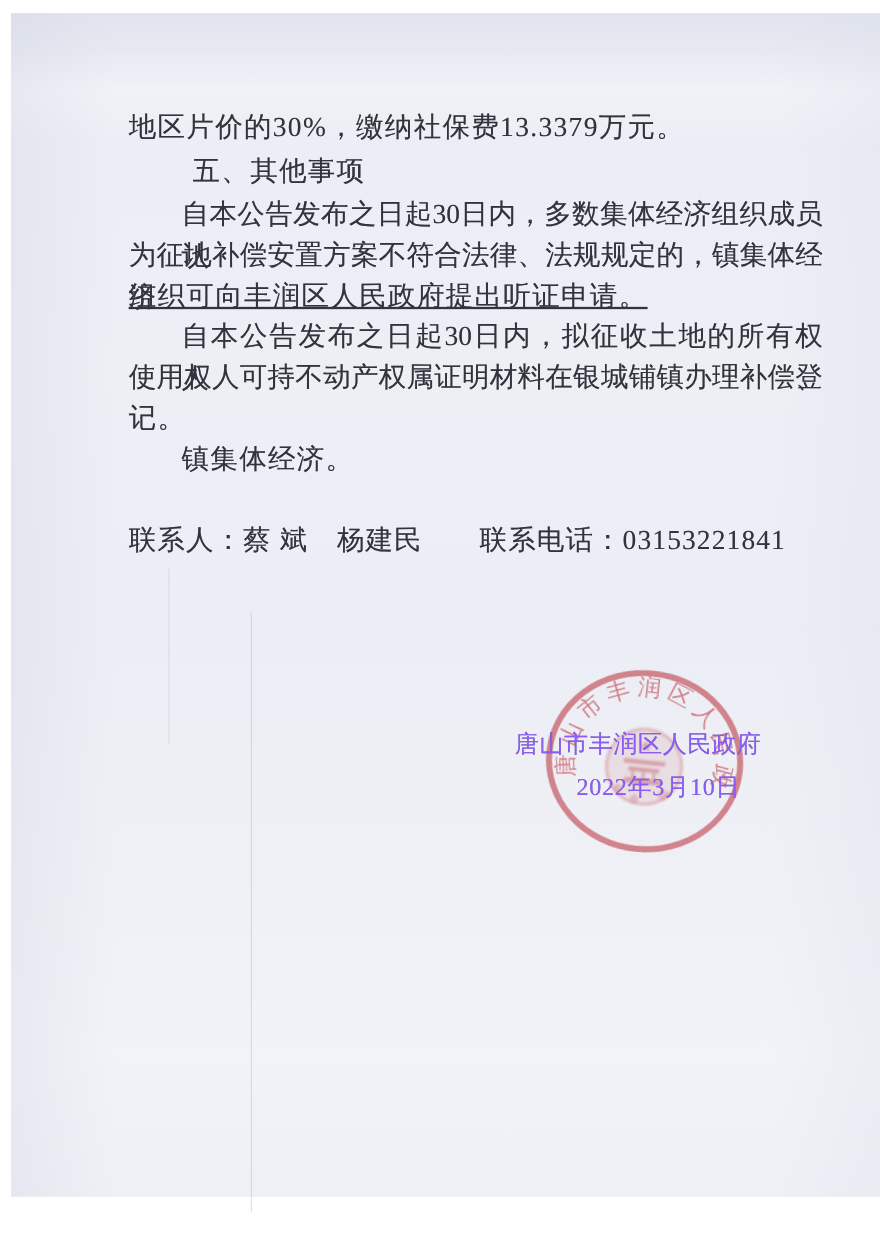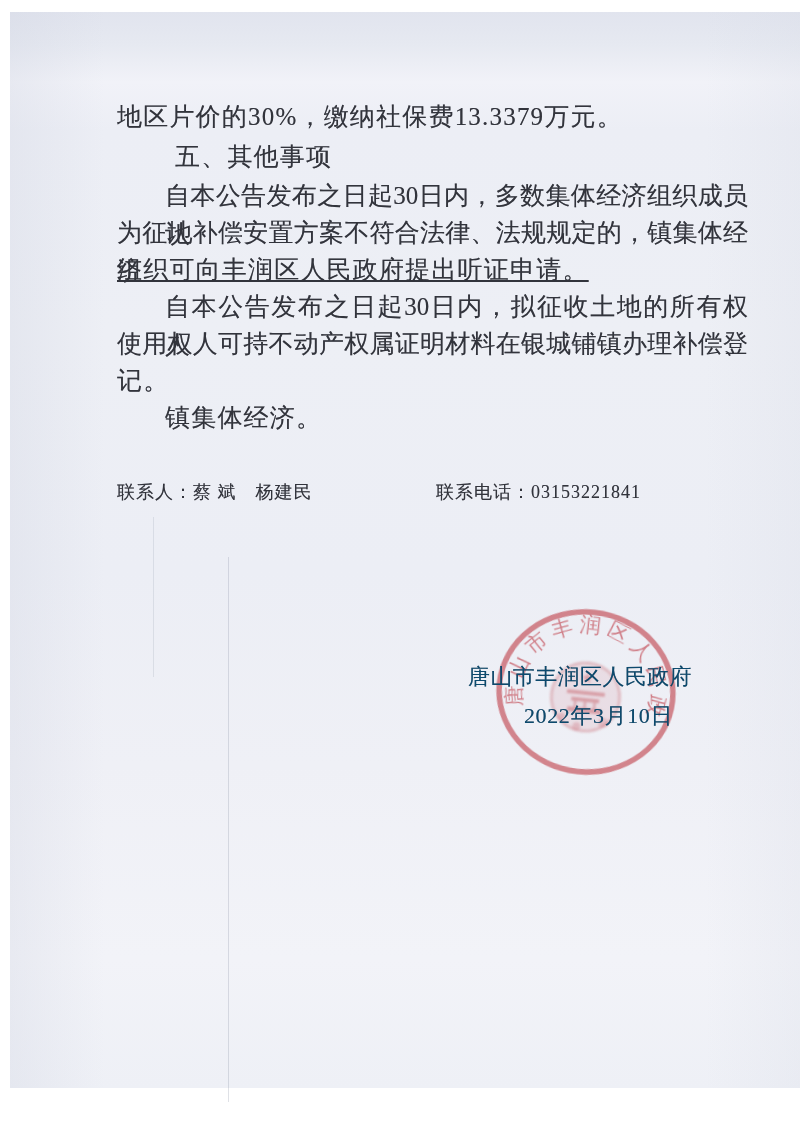--- a/index.html
+++ b/index.html
@@ -30,25 +30,25 @@
   .just{white-space:normal;text-align:justify;text-align-last:justify;letter-spacing:0;}
   .l0{left:117px;top:98px;}
   .l1{left:148px;top:138px;margin-left:27px;}
   .l2{left:165px;top:177px;width:583px;}
   .l3{left:117px;top:214px;width:631px;}
   .l4{left:117px;top:251px;text-decoration:underline;}
   .l5{left:165px;top:288px;width:583px;}
   .l6{left:117px;top:325px;width:631px;}
   .l7{left:117px;top:362px;}
   .l8{left:165px;top:399px;}
-  .contact{position:absolute;top:473px;font-size:18px;line-height:38px;letter-spacing:1px;color:#32343c;white-space:pre;z-index:3;text-shadow:0 0 .6px rgba(50,52,60,.45);}
+  .contact{position:absolute;top:473px;font-size:25px;line-height:38px;letter-spacing:1px;color:#32343c;white-space:pre;z-index:3;text-shadow:0 0 .6px rgba(50,52,60,.45);}
   #contact-person{left:117px;}
   #contact-phone{left:436px;}
   
-  .sig{position:absolute;color:#0c4a6e;z-index:3;white-space:pre;text-shadow:0 0 .6px rgba(50,52,60,.5);}
+  .sig{position:absolute;color:#8b5cf6;z-index:3;white-space:pre;text-shadow:0 0 .6px rgba(50,52,60,.5);}
   #issuer{left:468px;top:664px;font-size:22px;line-height:26px;letter-spacing:.4px;}
   #issue-date{left:512px;top:703px;font-size:22px;line-height:26px;letter-spacing:.6px;margin-left:12px;}
   
   #seal{position:absolute;left:486px;top:592px;width:200px;height:200px;z-index:2;opacity:.88;}
 </style>
 </head>
 <body>
 
 <div id="page">
   <div id="scan">

